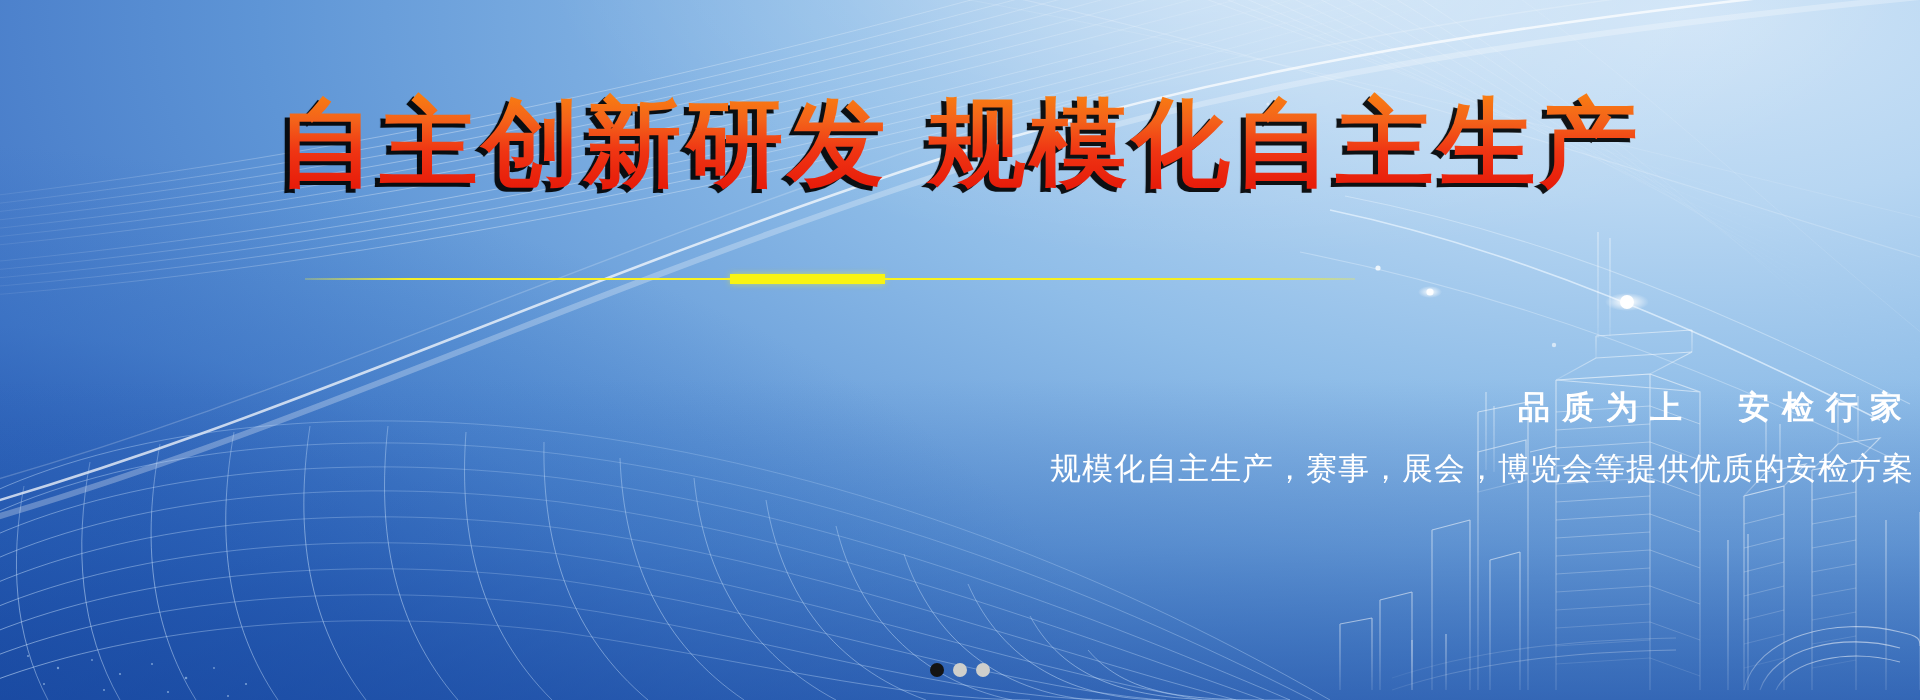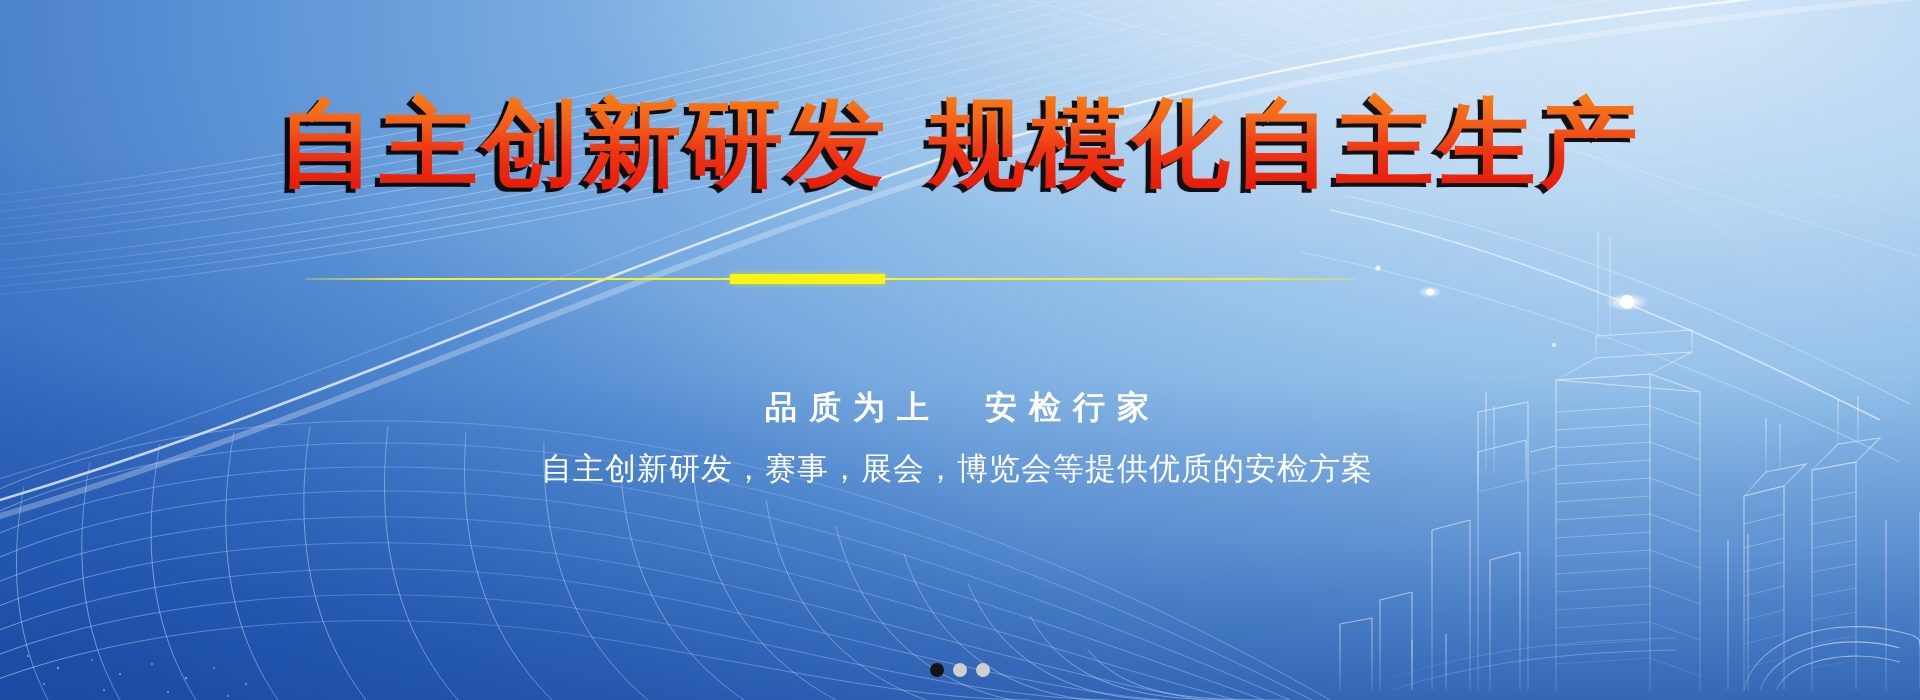--- a/index.html
+++ b/index.html
@@ -83,21 +83,21 @@
     height: 10px;
     background: #f9f411;
     box-shadow: 0 0 6px rgba(250,244,20,0.55);
   }
 
   
   .sub-wrap {
     position: absolute;
     left: 0; right: 6px;
     top: 385px;
-    text-align: center;
+    text-align: right;
   }
   .sub-line-1 {
     font-family: "DejaVu Sans", "Liberation Sans", sans-serif;
     font-size: 32px;
     font-weight: bold;
     line-height: 44px;
     color: #ffffff;
     letter-spacing: 12px;
     text-indent: 12px;
     white-space: nowrap;
@@ -332,21 +332,21 @@
     <div class="main-title">自主创新研发 规模化自主生产</div>
   </div>
 
   <div class="divider">
     <div class="thin"></div>
     <div class="thick"></div>
   </div>
 
   <div class="sub-wrap">
     <div class="sub-line-1">品质为上　安检行家</div>
-    <div class="sub-line-2">自主创新研发，赛事，展会，博览会等提供优质的安检方案</div>
+    <div class="sub-line-2">规模化自主生产，赛事，展会，博览会等提供优质的安检方案</div>
   </div>
 
   <div class="dots">
     <span class="dot active"></span>
     <span class="dot"></span>
     <span class="dot"></span>
   </div>
 
 </div>
 

